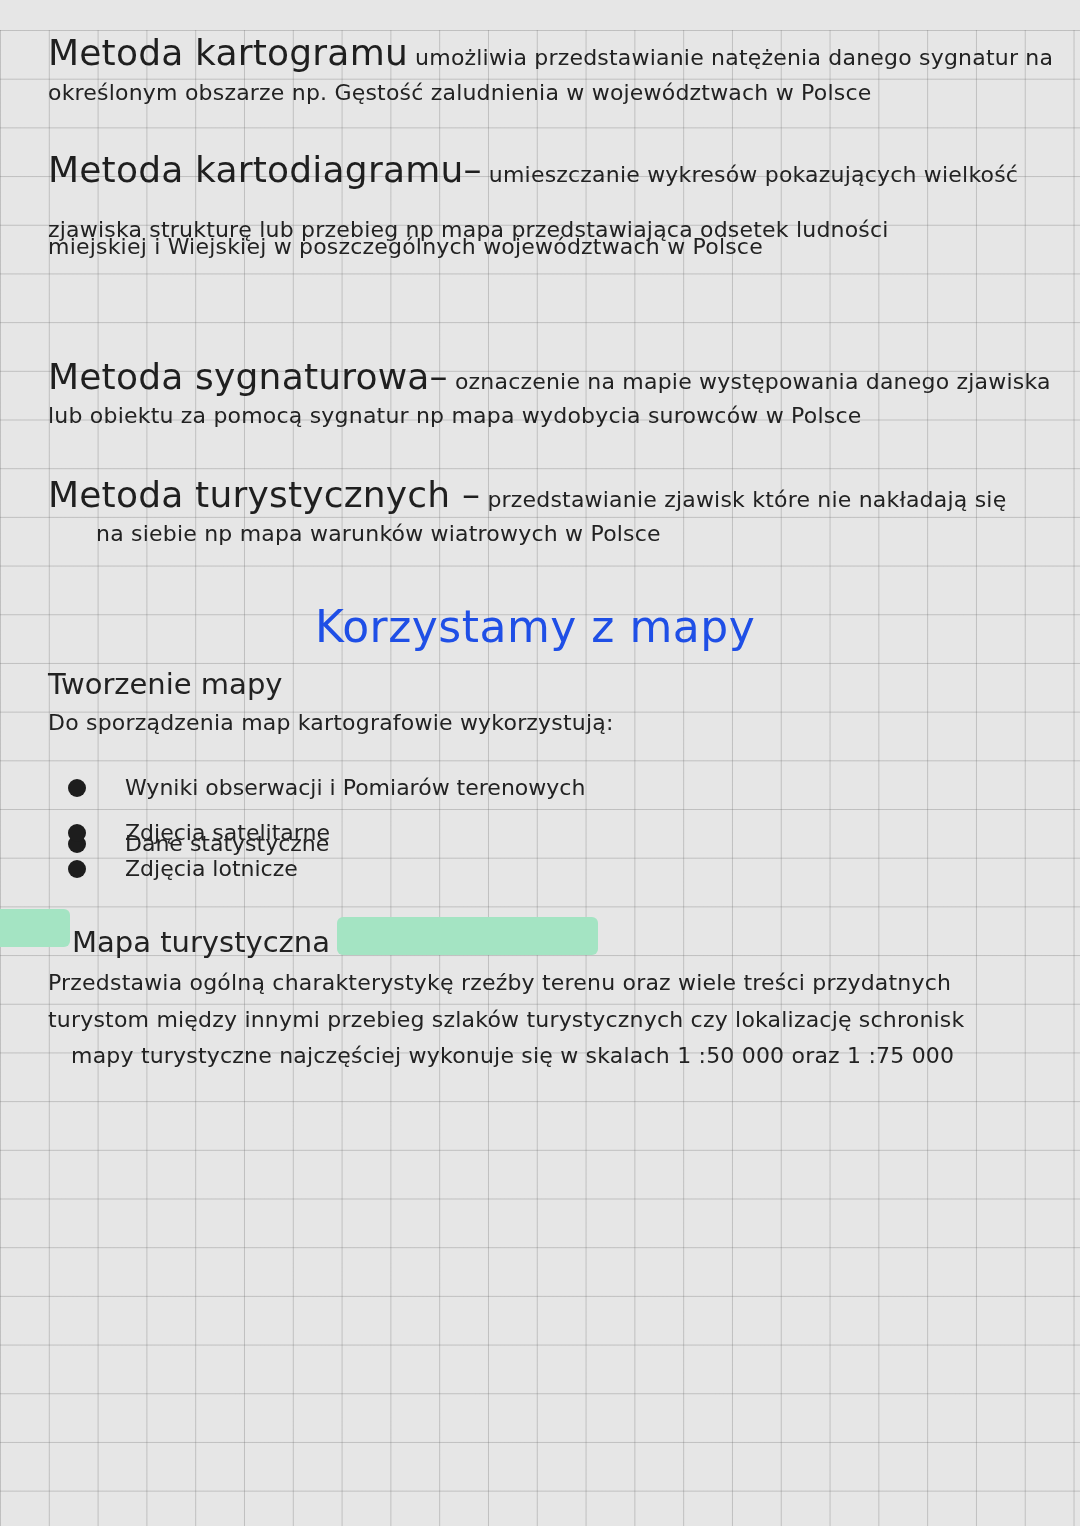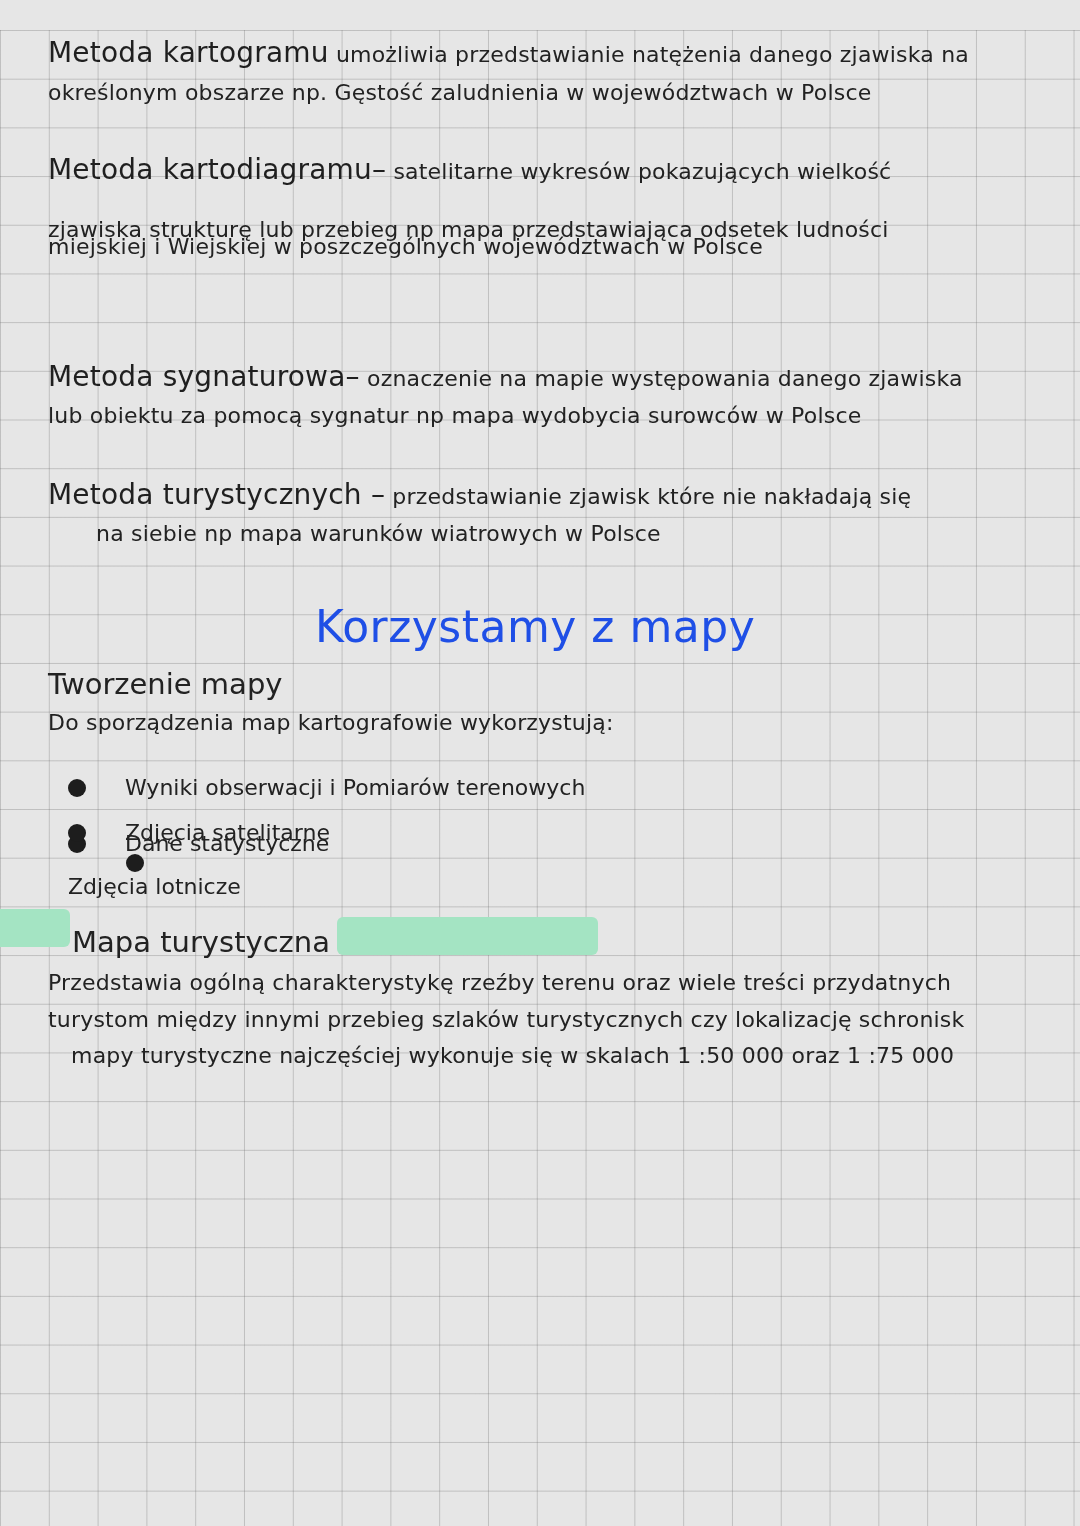--- a/index.html
+++ b/index.html
@@ -24,21 +24,21 @@
   }
   .line {
     position: absolute;
     left: 48px;
     white-space: nowrap;
     font-size: 22px;
     line-height: 30px;
     letter-spacing: 0.2px;
   }
   .term {
-    font-size: 28px;
+    font-size: 36px;
     color: #1f1f1f;
   }
   .title {
     position: absolute;
     left: 315px;
     top: 600px;
     font-size: 44px;
     line-height: 54px;
     color: #1f4fe6;
     white-space: nowrap;
@@ -75,26 +75,26 @@
     background: #a4e4c3;
     border-radius: 6px;
   }
 </style>
 </head>
 <body>
 
 <div class="grid"></div>
 
 <div class="line" style="top:38px;">
-  <span class="term">Metoda kartogramu</span><span> umożliwia przedstawianie natężenia danego zjawiska na</span>
+  <span class="term">Metoda kartogramu</span><span> umożliwia przedstawianie natężenia danego sygnatur na</span>
 </div>
 <div class="line" style="top:78px;">określonym obszarze np. Gęstość zaludnienia w województwach w Polsce</div>
 
 <div class="line" style="top:155px;">
-  <span class="term">Metoda kartodiagramu–</span><span> satelitarne wykresów pokazujących wielkość</span>
+  <span class="term">Metoda kartodiagramu–</span><span> umieszczanie wykresów pokazujących wielkość</span>
 </div>
 <div class="line" style="top:195px;margin-top:20px;">zjawiska strukturę lub przebieg np mapa przedstawiająca odsetek ludności</div>
 <div class="line" style="top:232px;text-align:right;">miejskiej i Wiejskiej w poszczególnych województwach w Polsce</div>
 
 <div class="line" style="top:362px;">
   <span class="term">Metoda sygnaturowa–</span><span> oznaczenie na mapie występowania danego zjawiska</span>
 </div>
 <div class="line" style="top:401px;">lub obiektu za pomocą sygnatur np mapa wydobycia surowców w Polsce</div>
 
 <div class="line" style="top:480px;">
@@ -112,21 +112,21 @@
   <span class="bullet-text">Wyniki obserwacji i Pomiarów terenowych</span>
 </div>
 <div class="bullet-row" style="top:782px;margin-top:47px;">
   <span class="bullet"></span>
   <span class="bullet-text">Dane statystyczne</span>
 </div>
 <div class="bullet-row" style="top:818px;justify-content:center;">
   <span class="bullet"></span>
   <span class="bullet-text">Zdjęcia satelitarne</span>
 </div>
-<div class="bullet-row" style="top:854px;flex-direction:column;">
+<div class="bullet-row" style="top:854px;">
   <span class="bullet"></span>
   <span class="bullet-text">Zdjęcia lotnicze</span>
 </div>
 
 <div class="highlight" style="left:0; top:909px; width:70px; height:38px; border-radius:0 6px 6px 0;"></div>
 <div class="highlight" style="left:337px; top:917px; width:261px; height:38px;"></div>
 <div class="subtitle" style="left:72px; top:924px;">Mapa turystyczna</div>
 
 <div class="line" style="top:968px;">Przedstawia ogólną charakterystykę rzeźby terenu oraz wiele treści przydatnych</div>
 <div class="line" style="top:1005px;">turystom między innymi przebieg szlaków turystycznych czy lokalizację schronisk</div>

